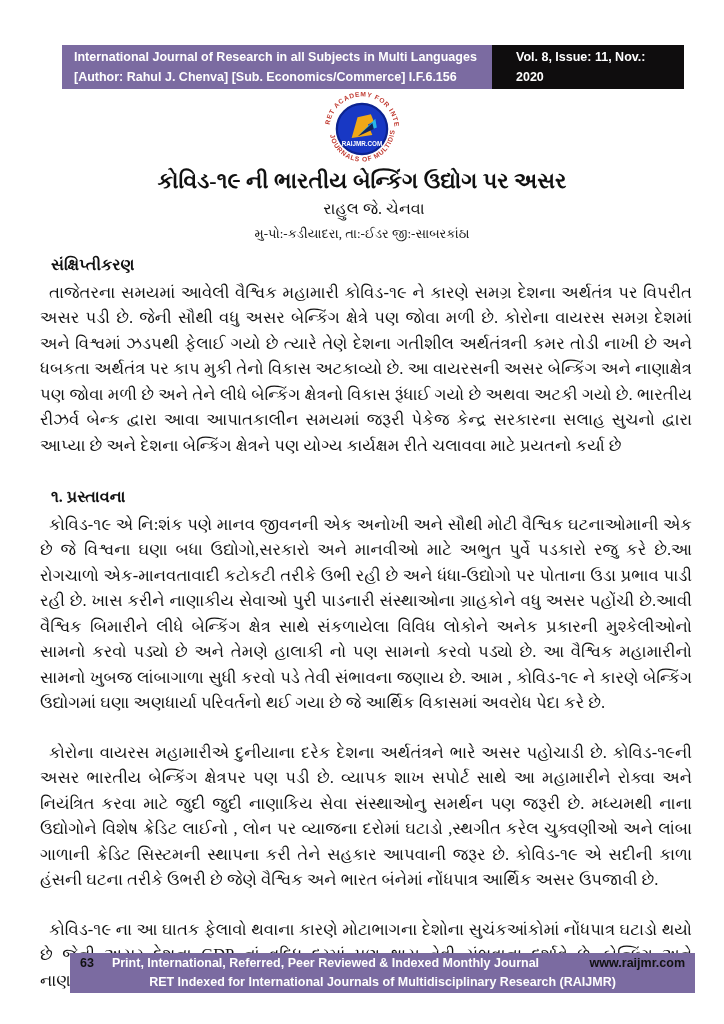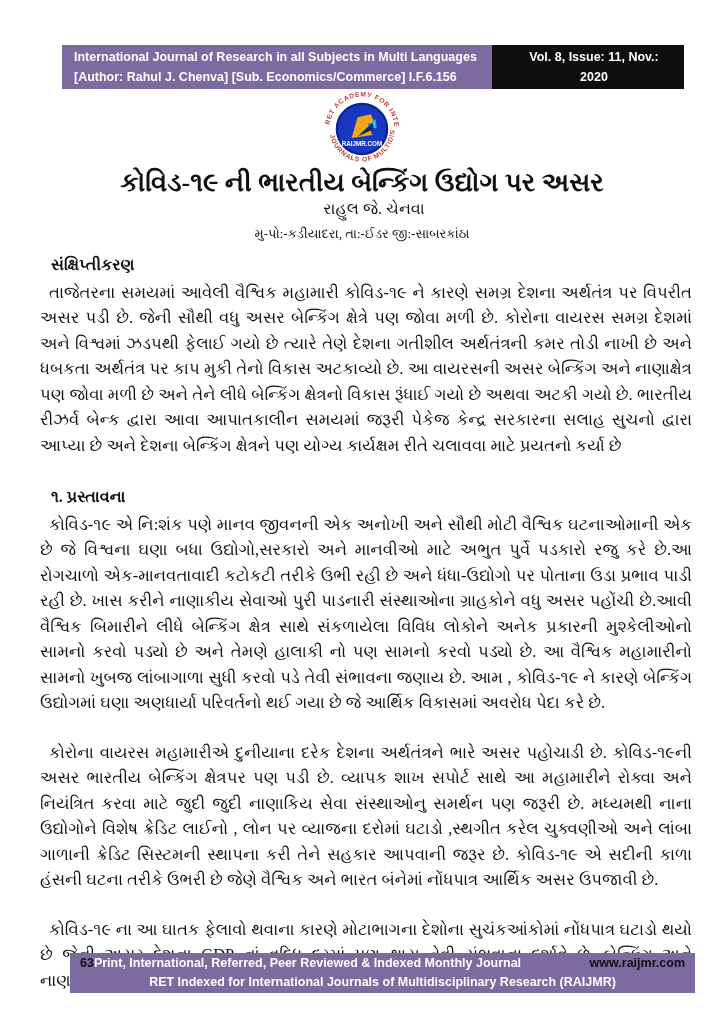--- a/index.html
+++ b/index.html
@@ -17,31 +17,31 @@
     display:flex;
     font-family:"Liberation Sans","DejaVu Sans",sans-serif;
     font-weight:bold;font-size:12.5px;line-height:20px;color:#fff;
   }
   .header-left{
     background:#7b6ba1;flex:0 0 430px;
     padding:2px 10px 12px 12px;box-sizing:border-box;
   }
   .header-right{
     background:#0f0d0e;flex:1;
-    padding:2px 12px 2px 24px;box-sizing:border-box;text-align:center;
+    padding:2px 12px 2px 24px;box-sizing:border-box;text-align:left;
   }
   
   .logo-wrap{
     position:absolute;top:92px;left:0;width:100%;height:74px;
     display:flex;justify-content:center;
   }
   
   .title{
     position:absolute;top:168px;left:0;width:100%;
-    text-align:center;font-weight:bold;font-size:26px;
+    text-align:center;font-weight:bold;font-size:22px;
   }
   .author{
     position:absolute;top:200px;left:12px;width:100%;
     text-align:center;font-size:16px;
   }
   .address{
     position:absolute;top:226px;left:0;width:100%;
     text-align:center;font-size:13px;
   }
   
@@ -55,21 +55,21 @@
   .gap-lg{height:26px;}
   
   .footer-bar{
     position:absolute;top:953px;left:70px;width:625px;height:40px;
     background:#7b6ba1;color:#fff;
     font-family:"Liberation Sans","DejaVu Sans",sans-serif;
     font-weight:bold;font-size:12.5px;line-height:19px;
     padding:1px 10px;box-sizing:border-box;
   }
   .footer-row1{display:flex;justify-content:space-between;}
-  .footer-left{display:flex;gap:0;}
+  .footer-left{display:flex;gap:18px;}
   .page-num{color:#111;}
   .footer-url{color:#111;}
   .footer-row2{text-align:center;}
 </style>
 </head>
 <body>
 
 <div class="page">
 
   <div class="header-bar">

